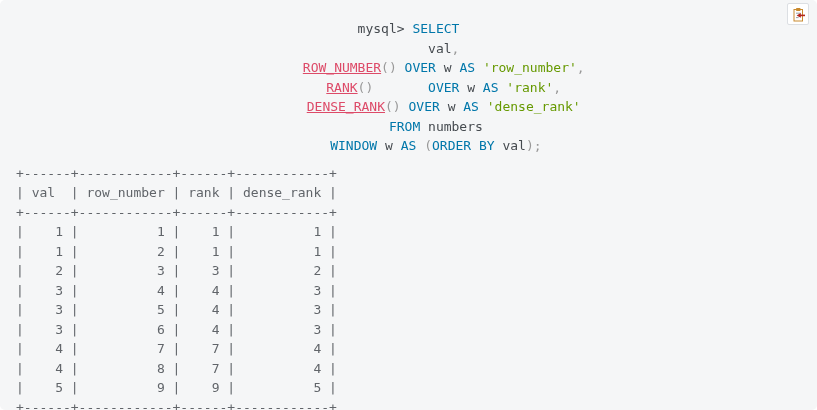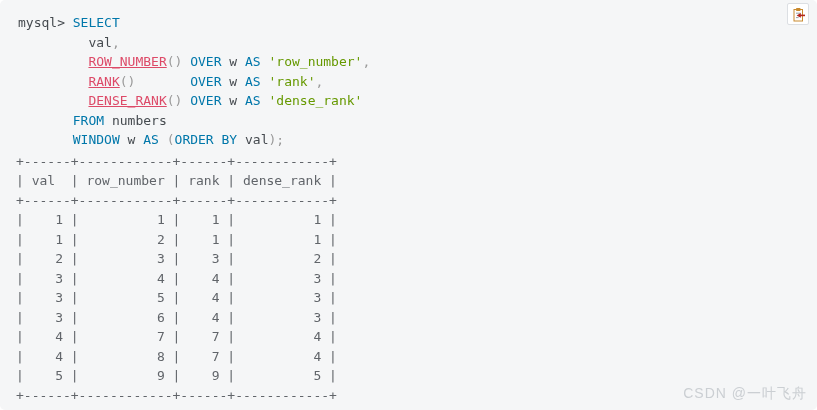--- a/index.html
+++ b/index.html
@@ -12,21 +12,21 @@
   .code-block {
     position: absolute;
     inset: 0;
     background: var(--block-bg, #f5f6f7);
     border-radius: 5px;
     font-family: "DejaVu Sans Mono", "Liberation Mono", monospace;
     font-size: 13px;
     line-height: 19.5px;
     padding: 11px 16px;
   }
-  .code-area { margin: 2px; }
+  .code-area { margin: 8px; text-align: center; }
   .code-line { white-space: pre; }
   .tok-pl  { color: var(--c-plain, #454a4f); }
   .tok-kw  { color: var(--c-keyword, #0077aa); }
   .tok-fn  { color: var(--c-function, #dd4a68); text-decoration: underline; }
   .tok-str { color: var(--c-string, #669900); }
   .tok-pu  { color: var(--c-punctuation, #999999); }
   .table-output {
     margin: 0;
     font-family: inherit;
     font-size: 13px;
@@ -83,14 +83,13 @@
 |    1 |          2 |    1 |          1 |
 |    2 |          3 |    3 |          2 |
 |    3 |          4 |    4 |          3 |
 |    3 |          5 |    4 |          3 |
 |    3 |          6 |    4 |          3 |
 |    4 |          7 |    7 |          4 |
 |    4 |          8 |    7 |          4 |
 |    5 |          9 |    9 |          5 |
 +------+------------+------+------------+</pre>
 
-  <div class="watermark">CSDN @一叶飞舟</div>
 </div>
 
 </body></html>

